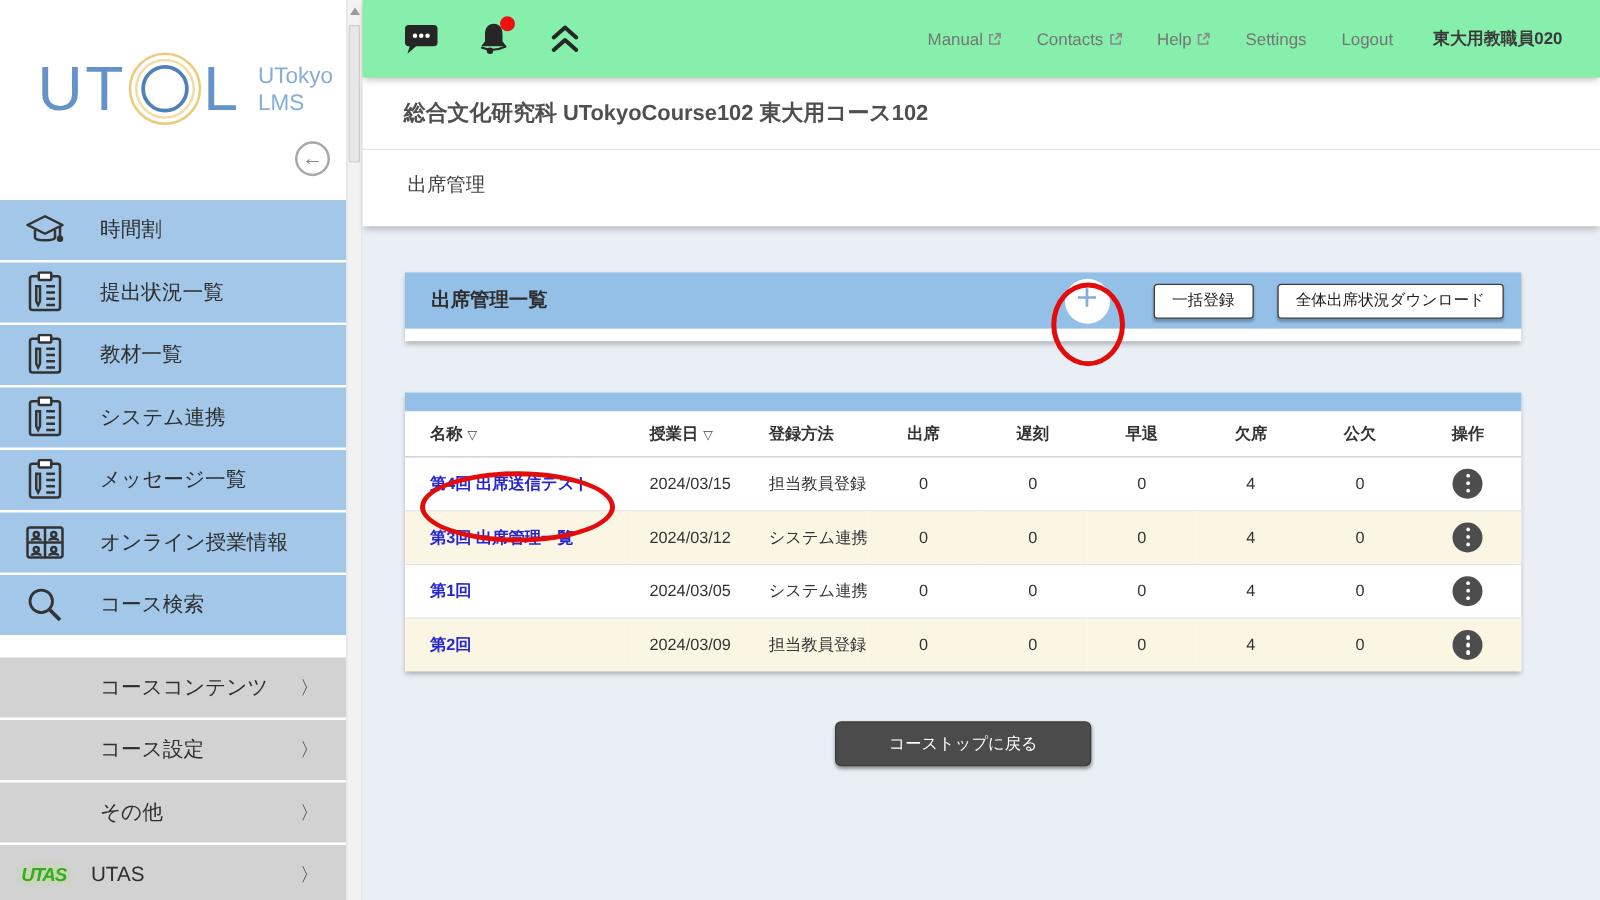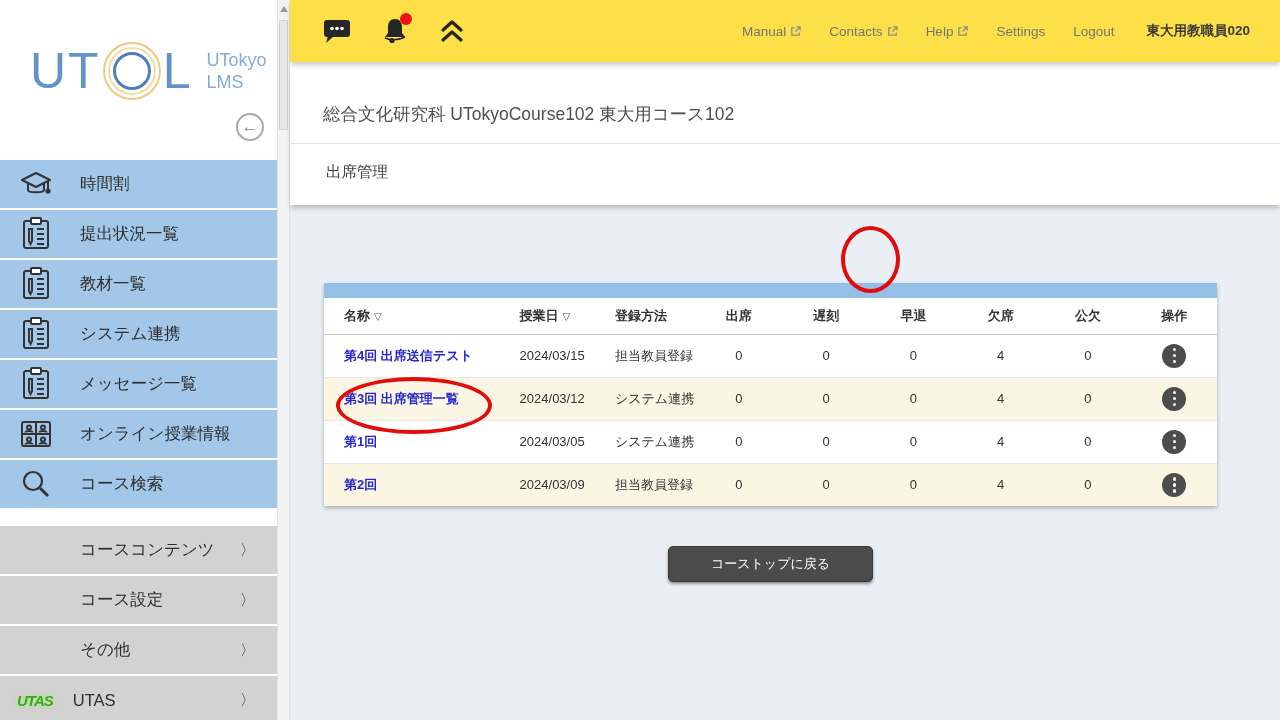--- a/index.html
+++ b/index.html
@@ -31,31 +31,31 @@
   .utas-badge + .sb-label { margin-left: 20px; }
 
   
   #sb-scrollbar { width: 13px; flex: none; background: #f2f2f2; border-left: 1px solid #e3e3e3; border-right: 1px solid #e3e3e3; position: relative; }
   .sb-up-arrow { position: absolute; top: 6px; left: 2px; width: 0; height: 0; border-left: 4px solid transparent; border-right: 4px solid transparent; border-bottom: 6px solid #9a9a9a; }
   .sb-thumb { position: absolute; top: 20px; left: 1px; width: 9px; height: 110px; background: #e7e7e7; border: 1px solid #d0d0d0; border-radius: 1px; }
 
   
   #main { flex: 1; background: #e9eff5; display: flex; flex-direction: column; }
 
-  #topbar { height: 62px; background: #fde047; display: flex; align-items: center; padding: 0 30px 0 33px; box-shadow: 0 4px 5px -1px rgba(0,0,0,0.22); position: relative; z-index: 3; }
+  #topbar { height: 62px; background: #86efac; display: flex; align-items: center; padding: 0 30px 0 33px; box-shadow: 0 4px 5px -1px rgba(0,0,0,0.22); position: relative; z-index: 3; }
   .tb-icons { display: flex; align-items: center; gap: 30px; }
   .tb-icon { cursor: pointer; display: flex; position: relative; }
   .bell-dot { position: absolute; right: -3px; top: -4px; width: 12px; height: 12px; border-radius: 50%; background: #ee1111; }
   .tb-spacer { flex: 1; }
   .tb-nav { display: flex; align-items: center; gap: 28px; }
   .tb-link { color: #757575; font-size: 13.5px; display: flex; align-items: center; gap: 4px; cursor: pointer; }
   .tb-user { color: #3a3a3a; font-size: 13.5px; font-weight: bold; margin-left: 4px; }
 
   #title-block { background: #fff; box-shadow: 0 4px 5px -1px rgba(0,0,0,0.22); position: relative; z-index: 2; }
-  .course-title { padding: 40px 33px 17px; font-size: 17.5px; font-weight: normal; color: #4f4f4f; border-bottom: 1px solid #e4e4e4; }
+  .course-title { padding: 16px 33px 17px; font-size: 17.5px; font-weight: bold; color: #4f4f4f; border-bottom: 1px solid #e4e4e4; }
   .page-title { padding: 18px 36px 22px; font-size: 15.5px; font-weight: normal; color: #404040; }
 
   #content { flex: 1; padding: 37px 0 0 34px; }
 
   
   #panel { width: 893px; box-shadow: 0 2px 4px rgba(0,0,0,0.28); position: relative; }
   .panel-bar { height: 45px; background: #94bfe6; display: flex; align-items: center; padding: 0 14px 0 21px; }
   .panel-title { font-size: 15.5px; font-weight: bold; color: #2d2d2d; }
   .panel-strip { height: 10px; background: #fff; }
   .panel-actions { margin-left: auto; display: flex; align-items: center; gap: 19px; }
@@ -283,20 +283,33 @@
       </div>
     </div>
 
     <div id="title-block">
       <div class="course-title">総合文化研究科 UTokyoCourse102 東大用コース102</div>
       <div class="page-title">出席管理</div>
     </div>
 
     <div id="content">
 
+      <div id="panel">
+        <div class="panel-bar">
+          <span class="panel-title">出席管理一覧</span>
+          <div class="panel-actions">
+            <span class="plus-btn">
+              <span>+</span>
+            </span>
+            <button class="wbtn">一括登録</button>
+            <button class="wbtn">全体出席状況ダウンロード</button>
+          </div>
+        </div>
+        <div class="panel-strip"></div>
+      </div>
 
       <div id="table-card">
         <div class="table-cap"></div>
         <table>
           <colgroup>
             <col style="width:180px">
               <col style="width:95px">
               <col style="width:95px">
             <col style="width:87px">
               <col style="width:87px">

